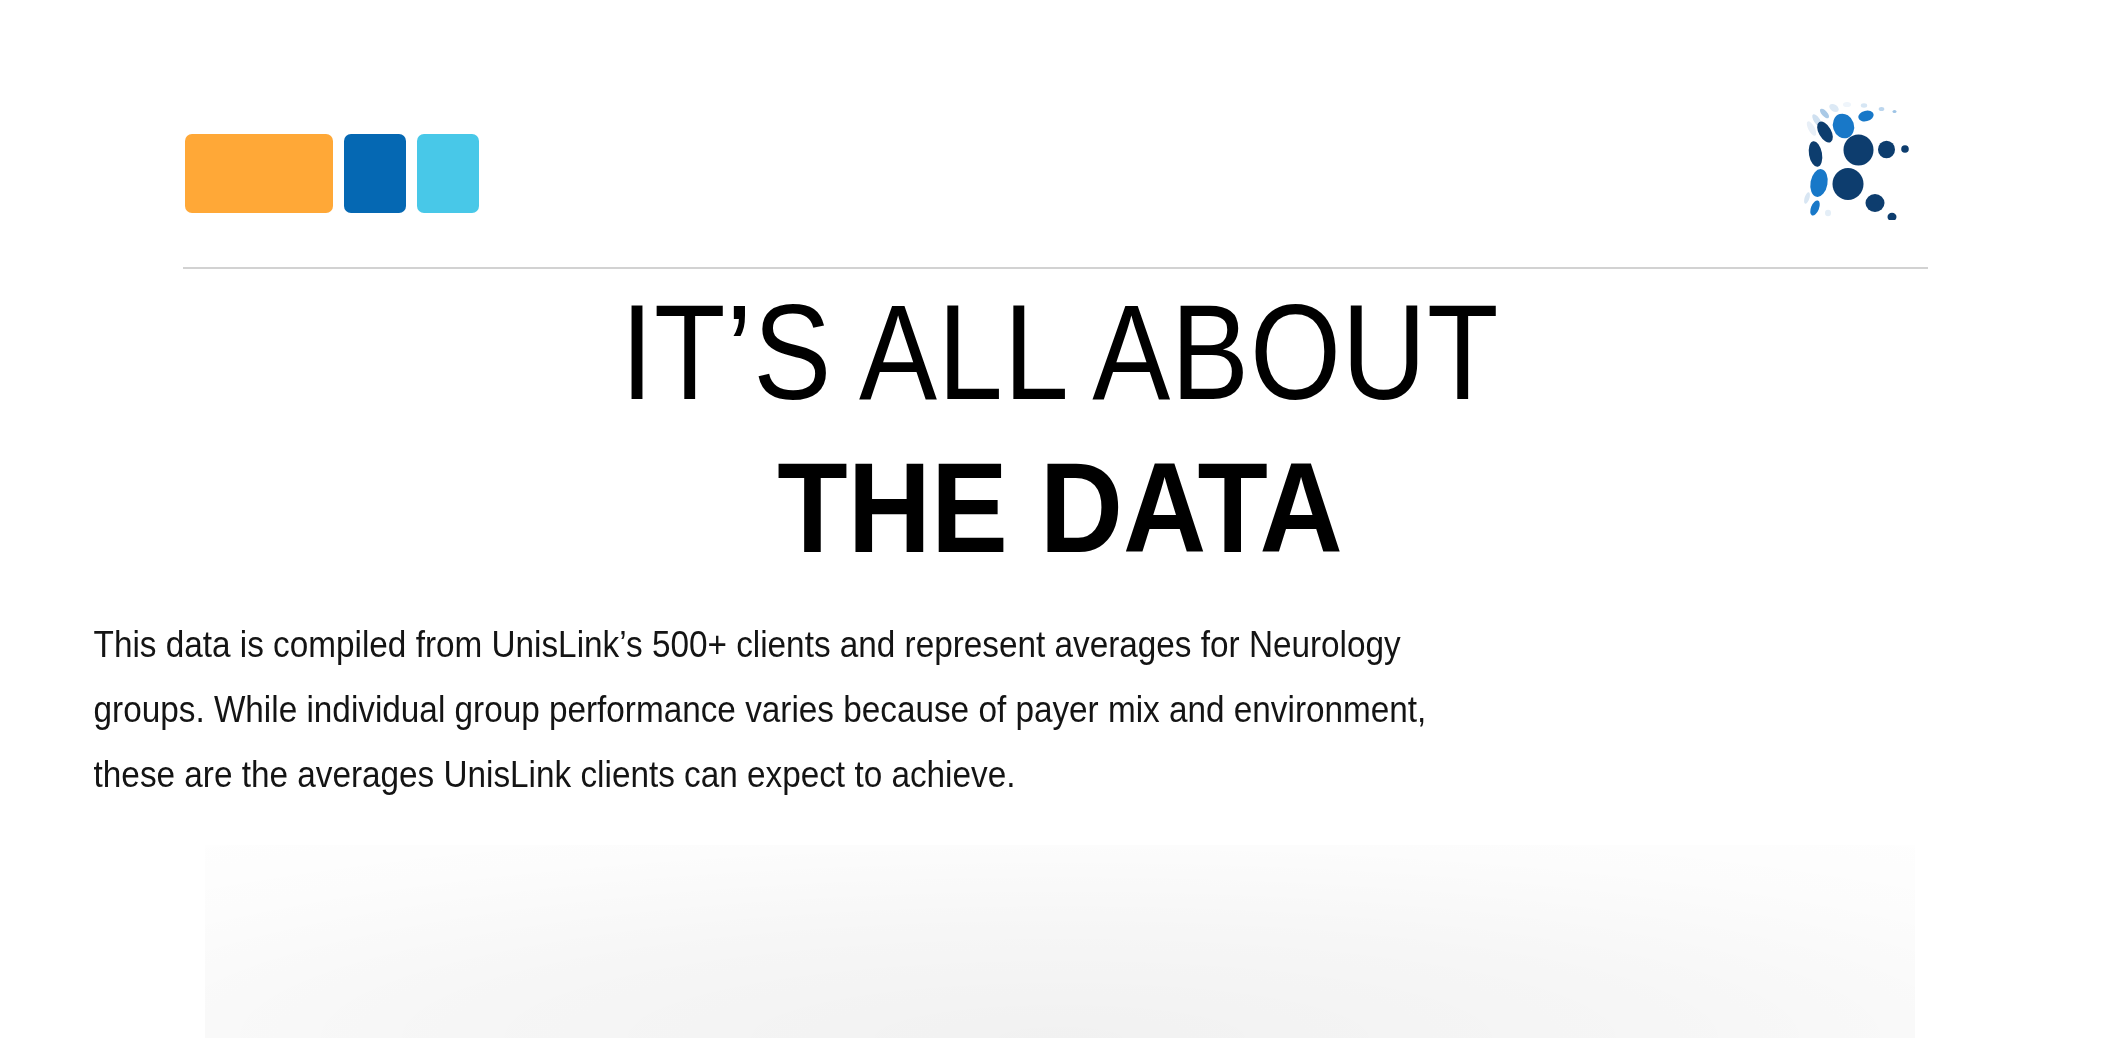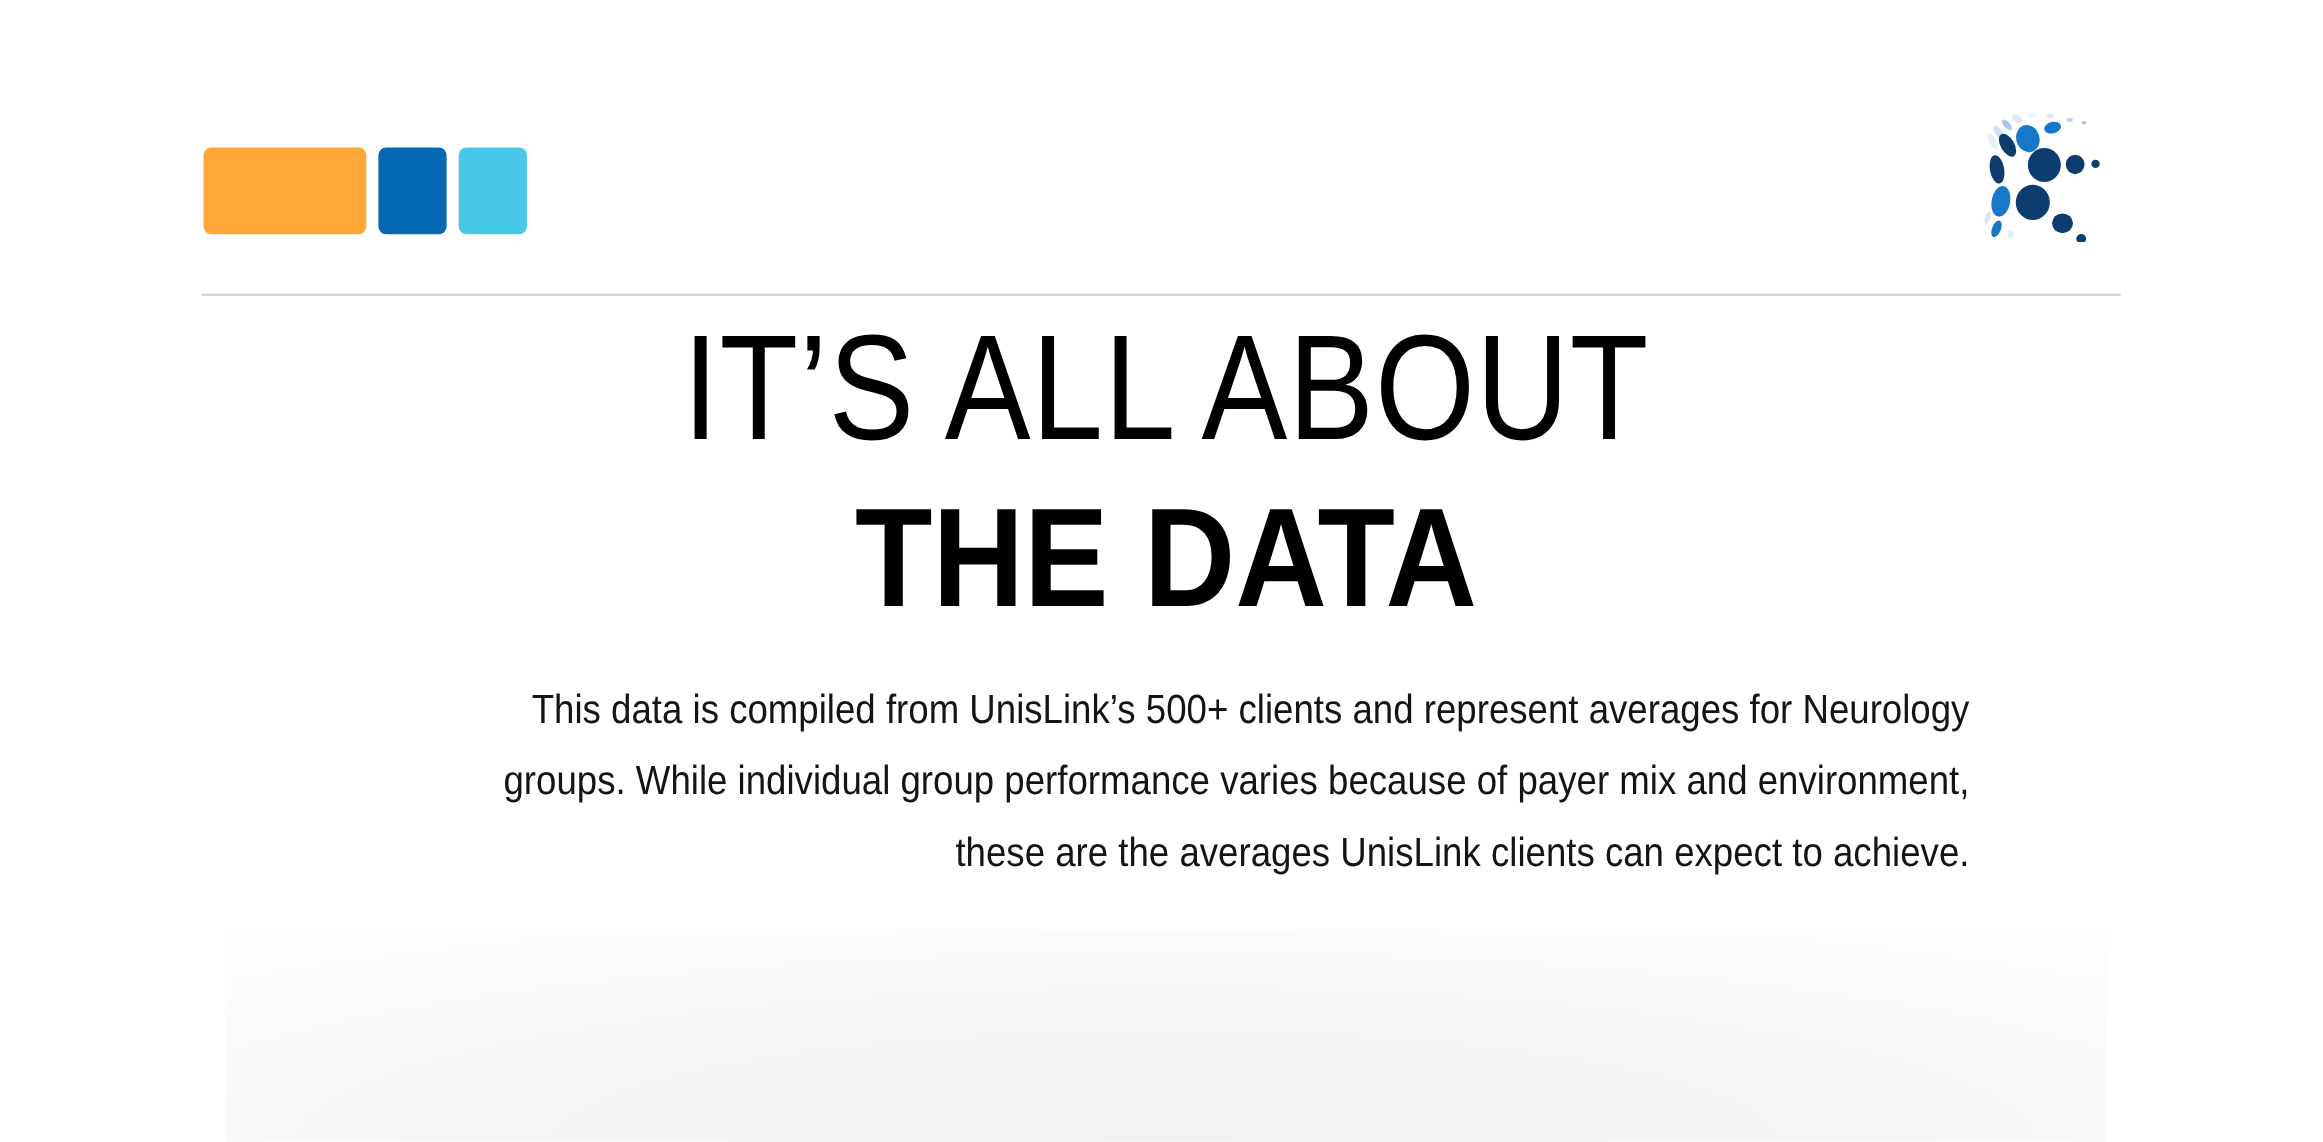--- a/index.html
+++ b/index.html
@@ -117,22 +117,21 @@
     transform-origin: center center;
     white-space: nowrap;
   }
 
   
   .body-copy {
     position: absolute;
     left: 0;
     top: 612px;
     width: 1872px;
-    text-align: right;
-    padding-left: 12px;
+    text-align: left;
   }
   .body-line {
     font-family: "Liberation Sans", sans-serif;
     font-weight: 400;
     font-size: 37px;
     line-height: 65px;
     color: #141414;
     margin: 0;
     transform: scaleX(0.90);
     transform-origin: center center;

